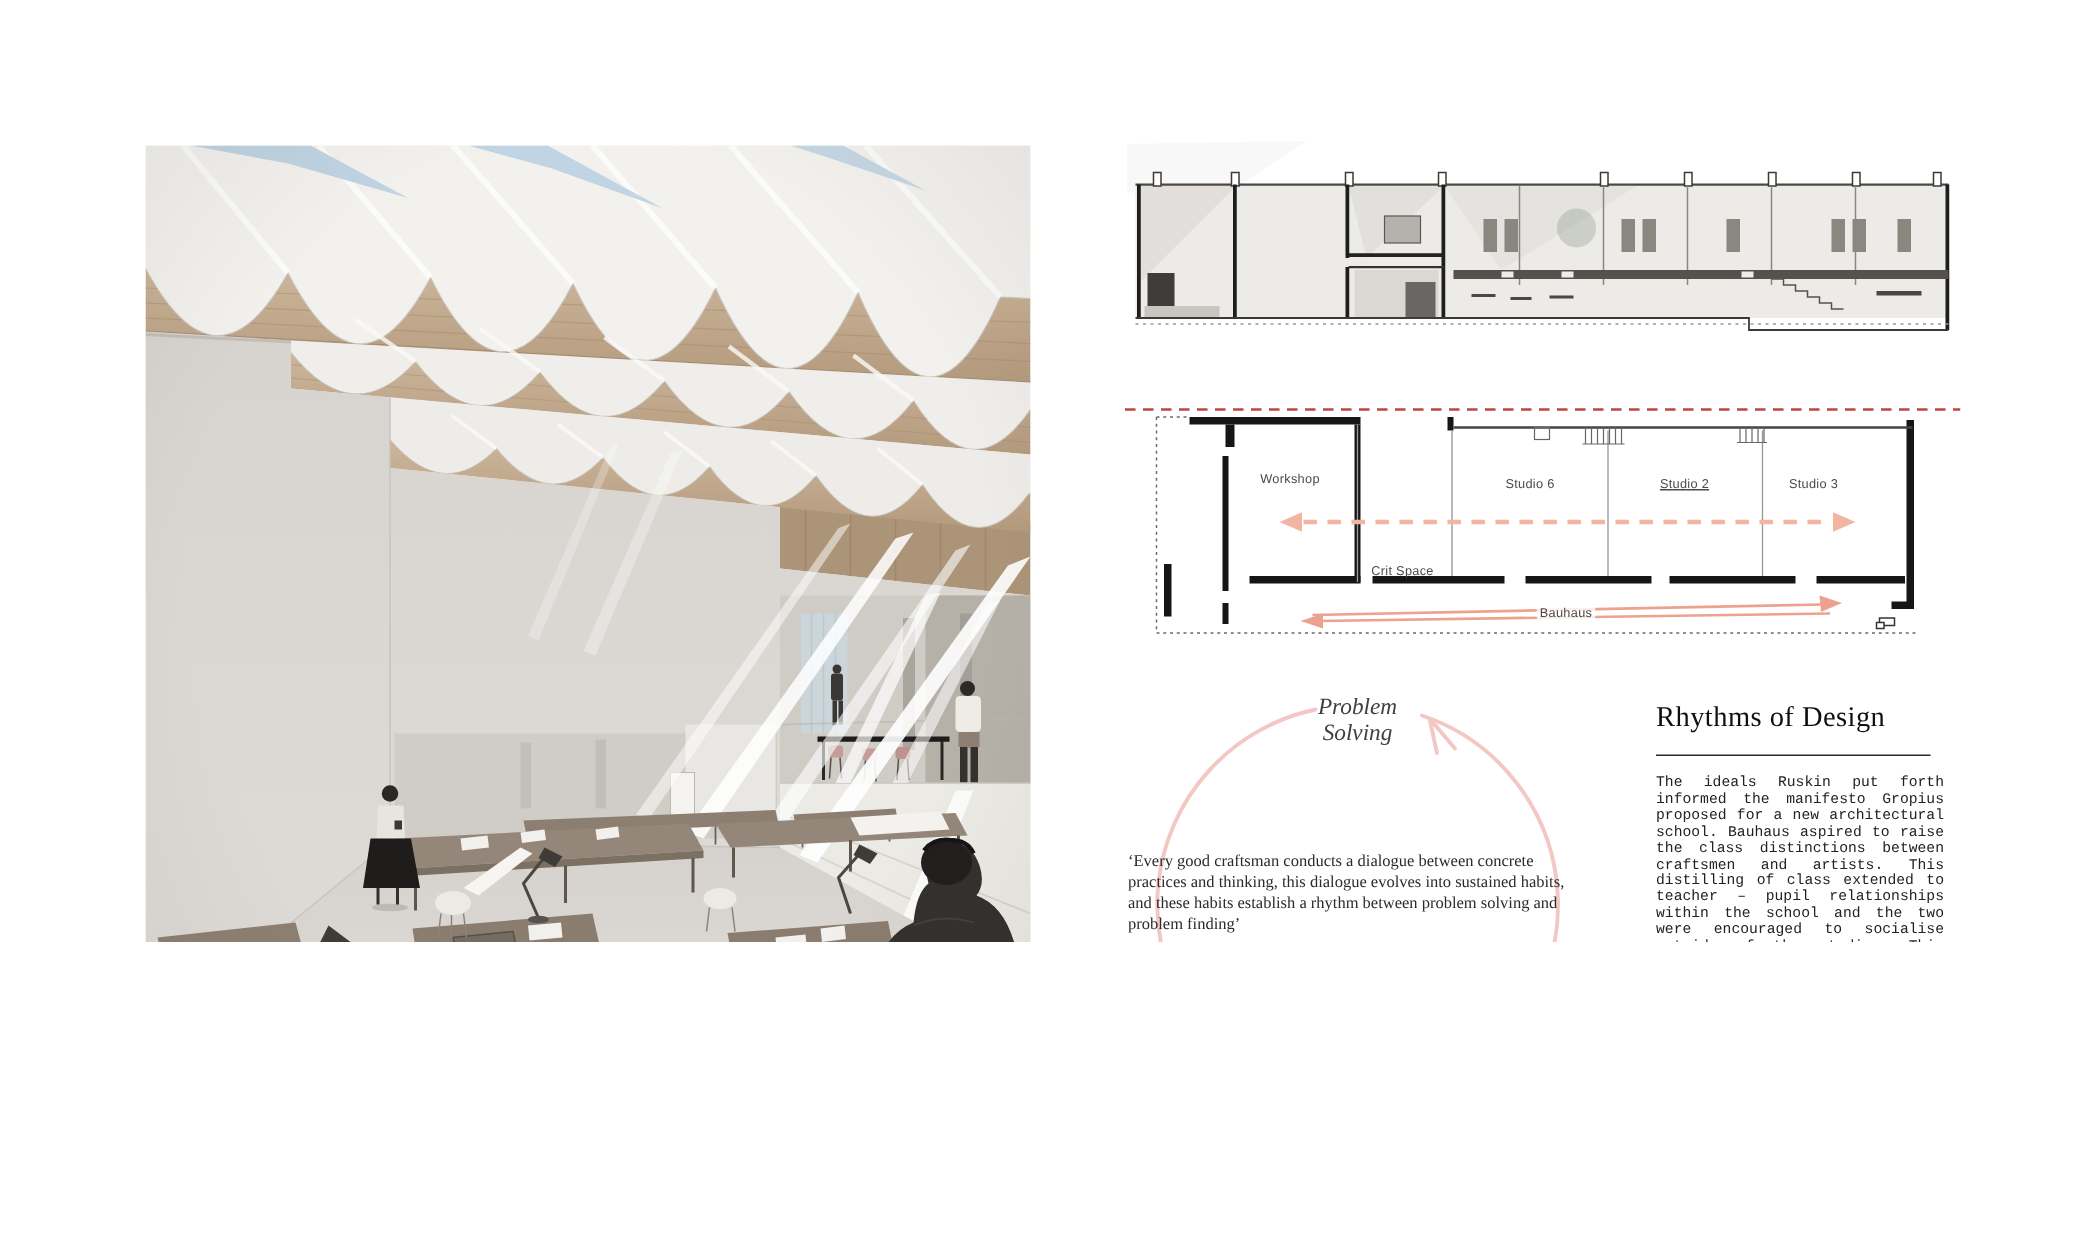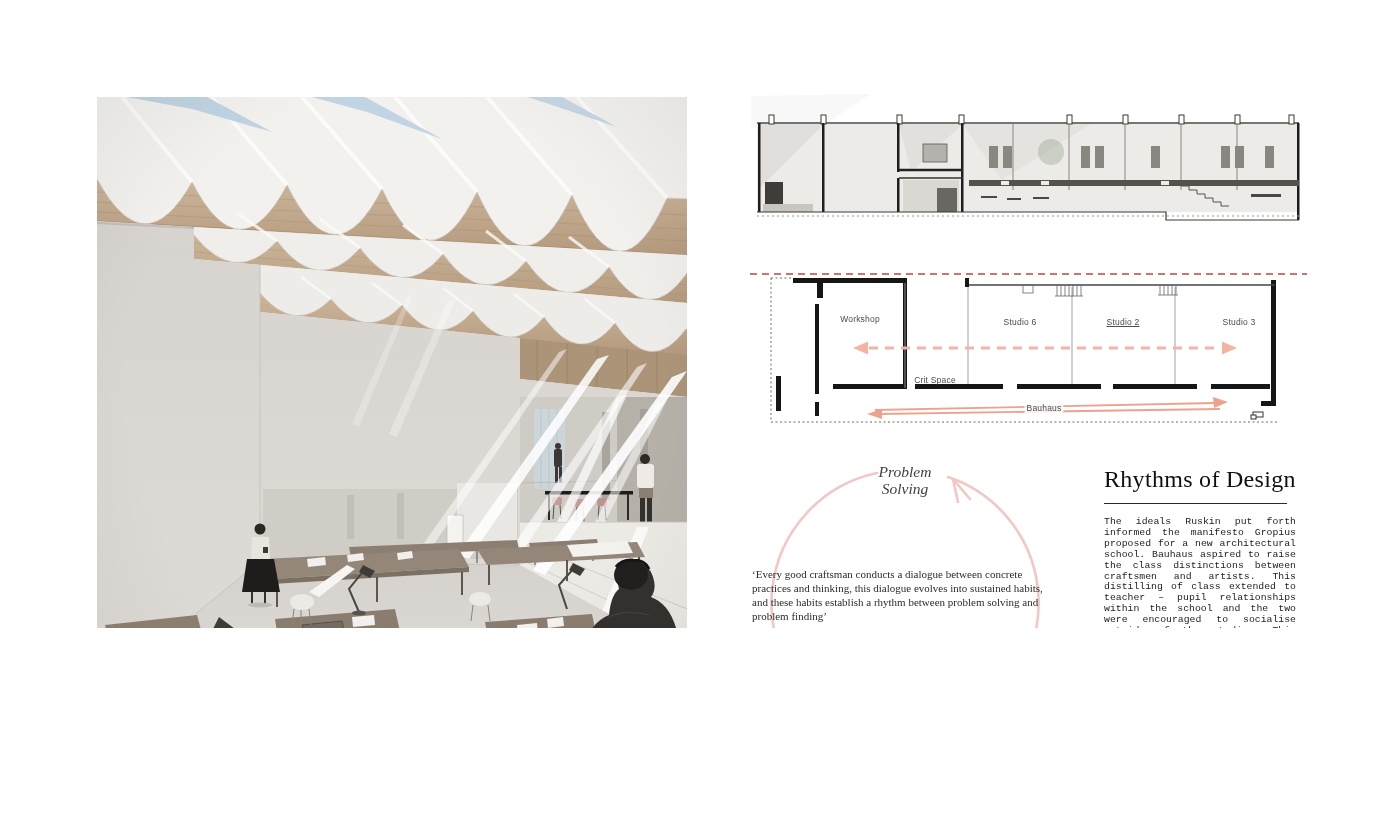--- a/index.html
+++ b/index.html
@@ -31,21 +31,21 @@
   .cycle-label.bottom{left:805px;top:699px;}
   .quote-block{left:752px;top:567px;width:306px;text-align:left;
                font-family:"Liberation Serif",serif;color:#2b2b2b;}
   .quote-block p{margin:0;}
   .quote-text{font-size:11px;line-height:14px;}
   .quote-attrib{margin-top:8px !important;font-size:10.5px;font-style:italic;}
 
   
   .article{left:1104px;top:466px;width:192px;color:#1e1e1e;}
   .article h1{margin:0;font-family:"Liberation Serif",serif;font-weight:normal;
-              font-size:24px;line-height:26px;color:#101010;letter-spacing:.3px;}
+              font-size:19px;line-height:26px;color:#101010;letter-spacing:.3px;}
   .article .rule{width:183px;height:0;border-top:1.2px solid #2b2b2b;margin:11px 0 13px 0;}
   .article p{margin:0;font-size:9.8px;line-height:10.9px;text-align:justify;color:#222;font-family:Liberation Mono, monospace;}
 </style>
 </head>
 <body>
 
 <div class="board">
 
   <div class="abs render-wrap">
     <svg width="590" height="646" viewBox="0 0 590 646">
@@ -438,21 +438,21 @@
       </g>
 
       <g stroke="#333" stroke-width="1" fill="#fff">
         <rect x="488" y="136" width="10" height="5"></rect>
           <rect x="486" y="139" width="5" height="4"></rect>
       </g>
     </svg>
     <span class="plan-label" style="left:95px;top:43px;">Workshop</span>
     <span class="plan-label" style="left:255px;top:46px;">Studio 6</span>
     <span class="plan-label" style="left:358px;top:46px;text-decoration:underline;">Studio 2</span>
-    <span class="plan-label" style="left:474px;top:46px;">Studio 3</span>
+    <span class="plan-label" style="left:444px;top:46px;">Studio 3</span>
     <span class="plan-label" style="left:170px;top:104px;">Crit Space</span>
     <span class="plan-label halo" style="left:279px;top:132px;">Bauhaus</span>
   </div>
 
   <div class="abs cycle-wrap">
     <svg width="300" height="300" viewBox="0 0 300 300">
       <g stroke="#f2c7c4" stroke-width="2.6" fill="none" stroke-linecap="round">
         <path d="M 119,18 A 133 133 0 0 0 91,269"></path>
         <path d="M 203,269 A 133 133 0 0 0 190,22"></path>
         <path d="M 212,44 L 195,24 L 200,47"></path>

